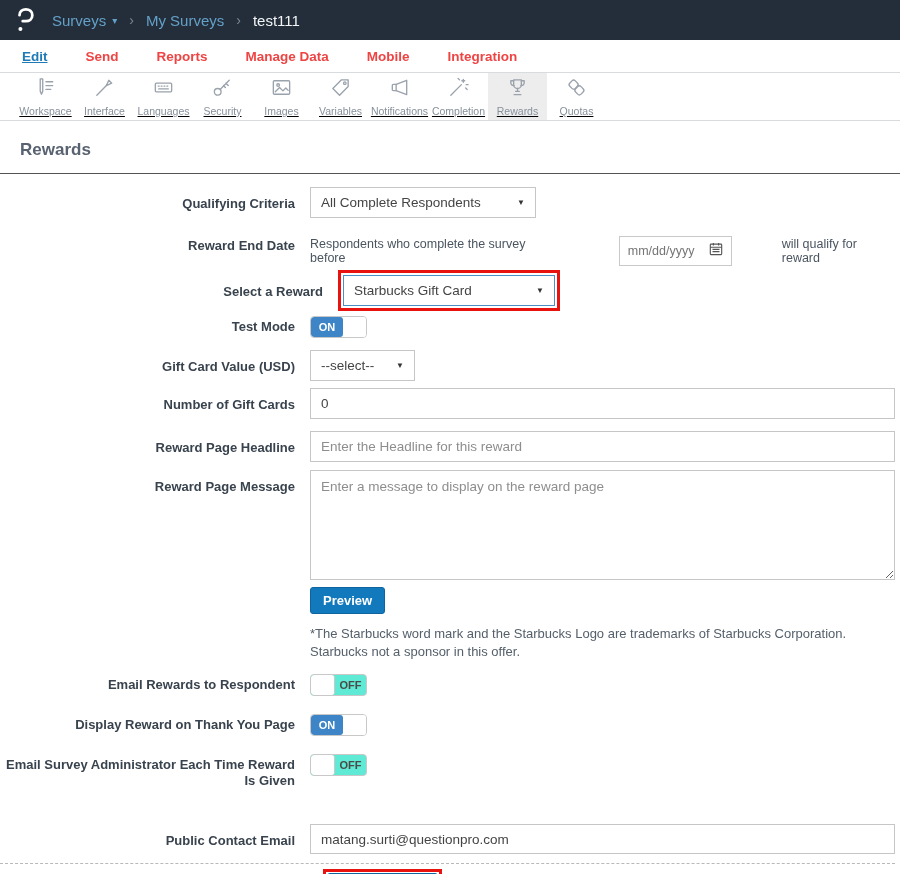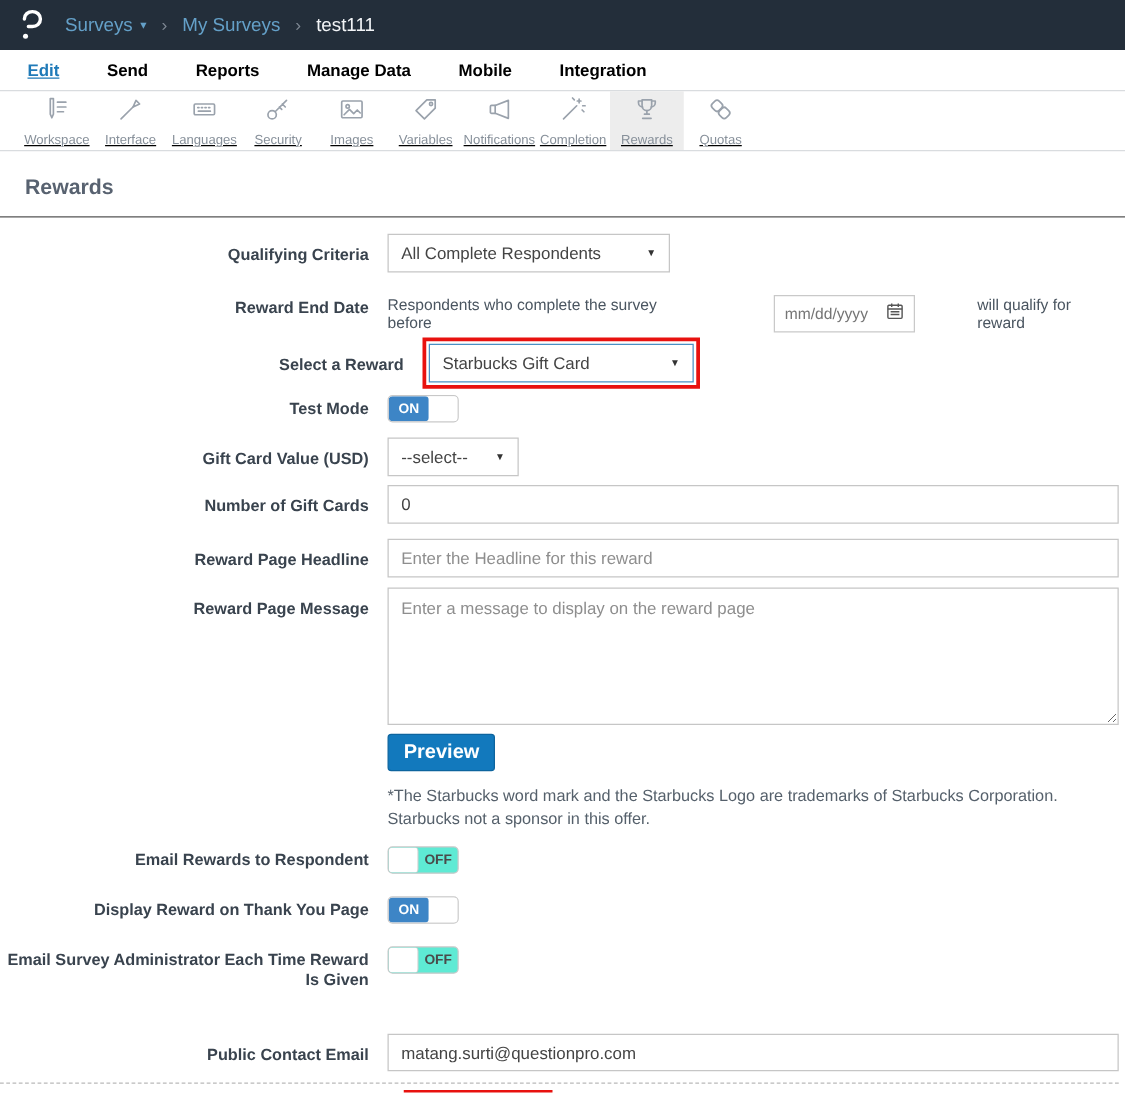--- a/index.html
+++ b/index.html
@@ -9,21 +9,21 @@
   
   .topbar { height:40px; background:#232e3a; display:flex; align-items:center; padding:0 14px; }
   .logo-mark { width:22px; height:26px; margin-right:16px; display:flex; align-items:center; cursor:pointer; }
   .crumb-link { color:#64a0c8; font-size:15px; text-decoration:none; cursor:pointer; }
   .crumb-caret { color:#64a0c8; font-size:10px; margin-left:6px; cursor:pointer; }
   .crumb-sep { color:#7d8792; font-size:14px; margin:0 12px; }
   .crumb-current { color:#f2f4f6; font-size:15px; }
 
   
   .tabnav { height:33px; background:#fff; border-bottom:1px solid #d9dcdf; display:flex; align-items:center; padding:16px 22px; }
-  .tab { font-size:13.5px; font-weight:bold; color:#000000; margin-right:38px; cursor:pointer; text-decoration:none; }
+  .tab { font-size:13.5px; font-weight:bold; color:#ef4444; margin-right:38px; cursor:pointer; text-decoration:none; }
   .tab.active { color:#1f7ab8; text-decoration:underline; }
 
   
   .icontoolbar { height:48px; border-bottom:1px solid #d9dcdf; display:flex; padding-left:16px;text-decoration:underline; }
   .tool { width:59px; height:100%; display:flex; flex-direction:column; align-items:center; justify-content:center; cursor:pointer; }
   .tool.selected { background:#ededed; }
   .tool svg { width:25px; height:23px; stroke:#9aa2ac; fill:none; stroke-width:1.4; stroke-linecap:round; stroke-linejoin:round; }
   .tool-label { font-size:10.5px; color:#87909a; margin-top:2px; white-space:nowrap; }
 
   
@@ -66,21 +66,21 @@
   .toggle.on .seg-b { flex:1; background:#fff; }
   .toggle.off { background:#5eead4; }
   .toggle.off .seg-a { width:24px; background:#fff; border-right:1px solid #c8c8c8; border-radius:3px; }
   .toggle.off .seg-b { flex:1; color:#4a4a4a; }
 
   textarea.msg { border:1px solid #c6c6c6; width:100%; height:110px; padding:8px 10px; font-size:13.5px;
     color:#444; font-family:"Liberation Sans", sans-serif; resize:vertical; outline:none; }
 
   .btn { background:#1279bd; border:1px solid #0d649e; color:#fff; font-weight:bold;
     font-family:"Liberation Sans", sans-serif; border-radius:3px; cursor:pointer; }
-  .btn-preview { font-size:16px; padding:5px 12px; }
+  .btn-preview { font-size:13px; padding:5px 12px; }
   .btn-save { font-size:12.5px; padding:6px 12px; }
 
   .disclaimer { font-size:13px; color:#55606b; line-height:1.35; max-width:585px; }
 
   .helper { font-size:12.5px; color:#39434e; margin-top:5px; display:flex; align-items:center; gap:5px; }
   .help-badge { width:15px; height:15px; border-radius:50%; background:#1c7cbf; color:#fff; font-size:10px;
     font-weight:bold; display:inline-flex; align-items:center; justify-content:center; cursor:pointer; }
 
   .dashed-rule { border:none; border-top:1px dashed #b9b9b9; margin:9px 0 5px; }
   .save-row { padding-left:323px; }

